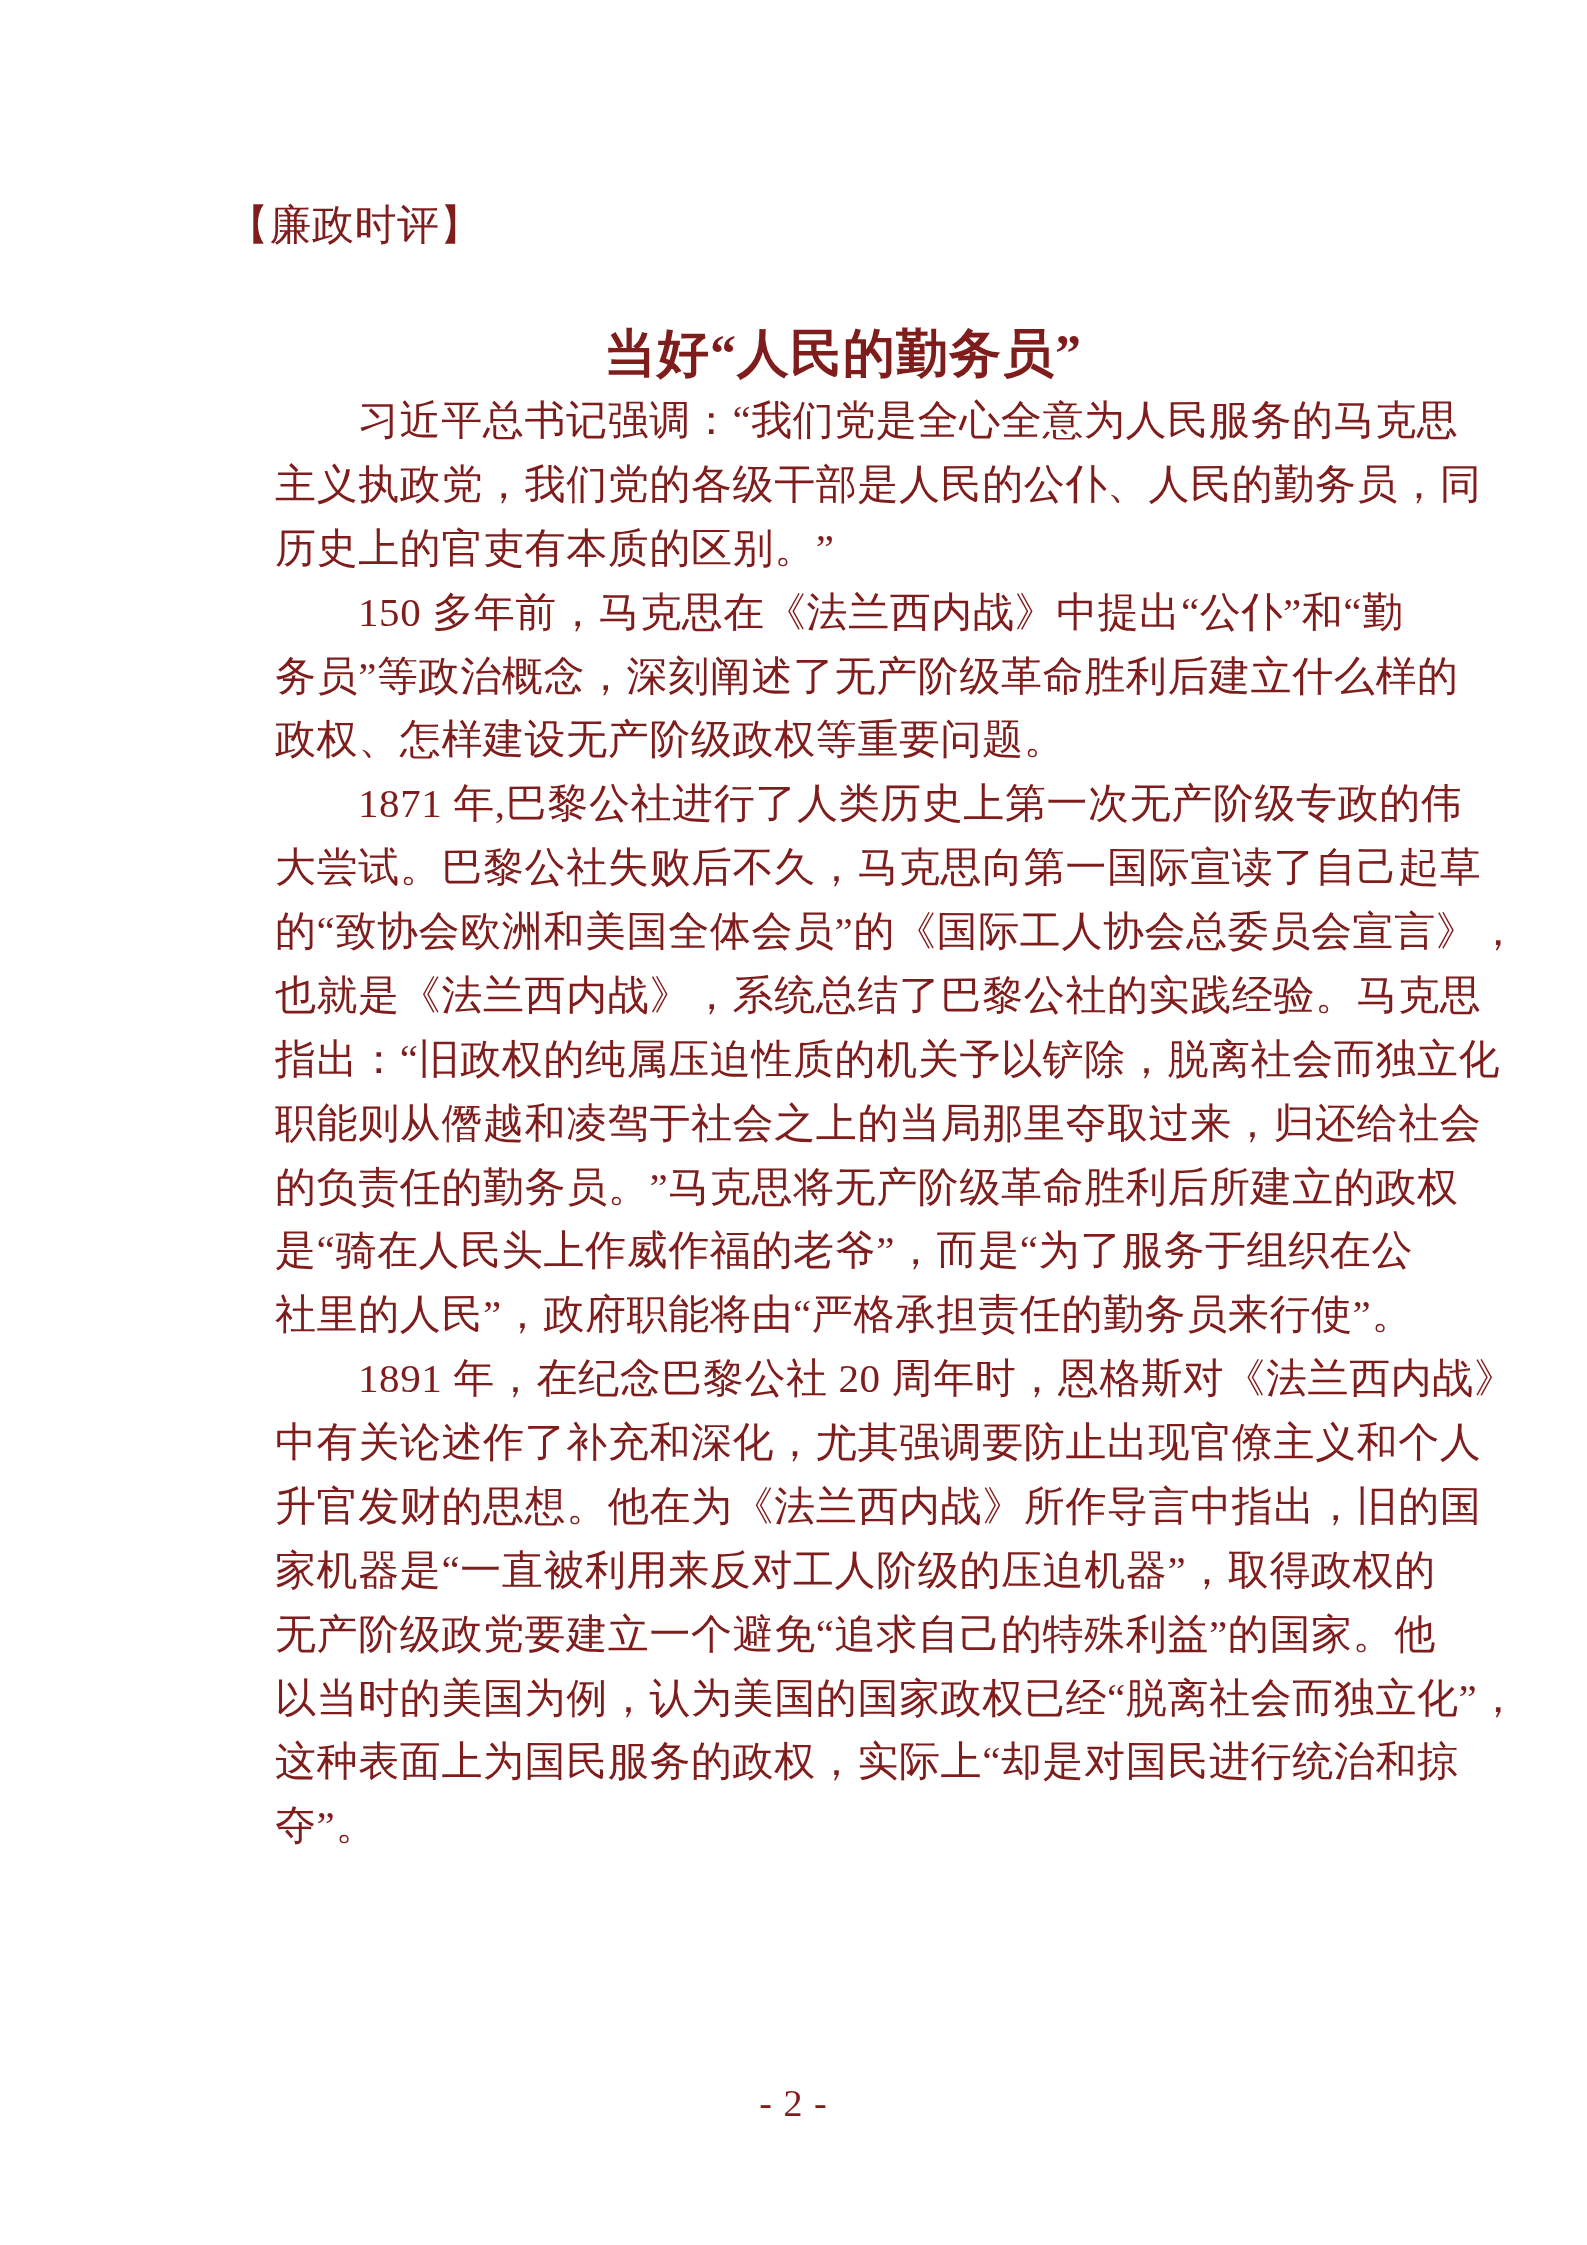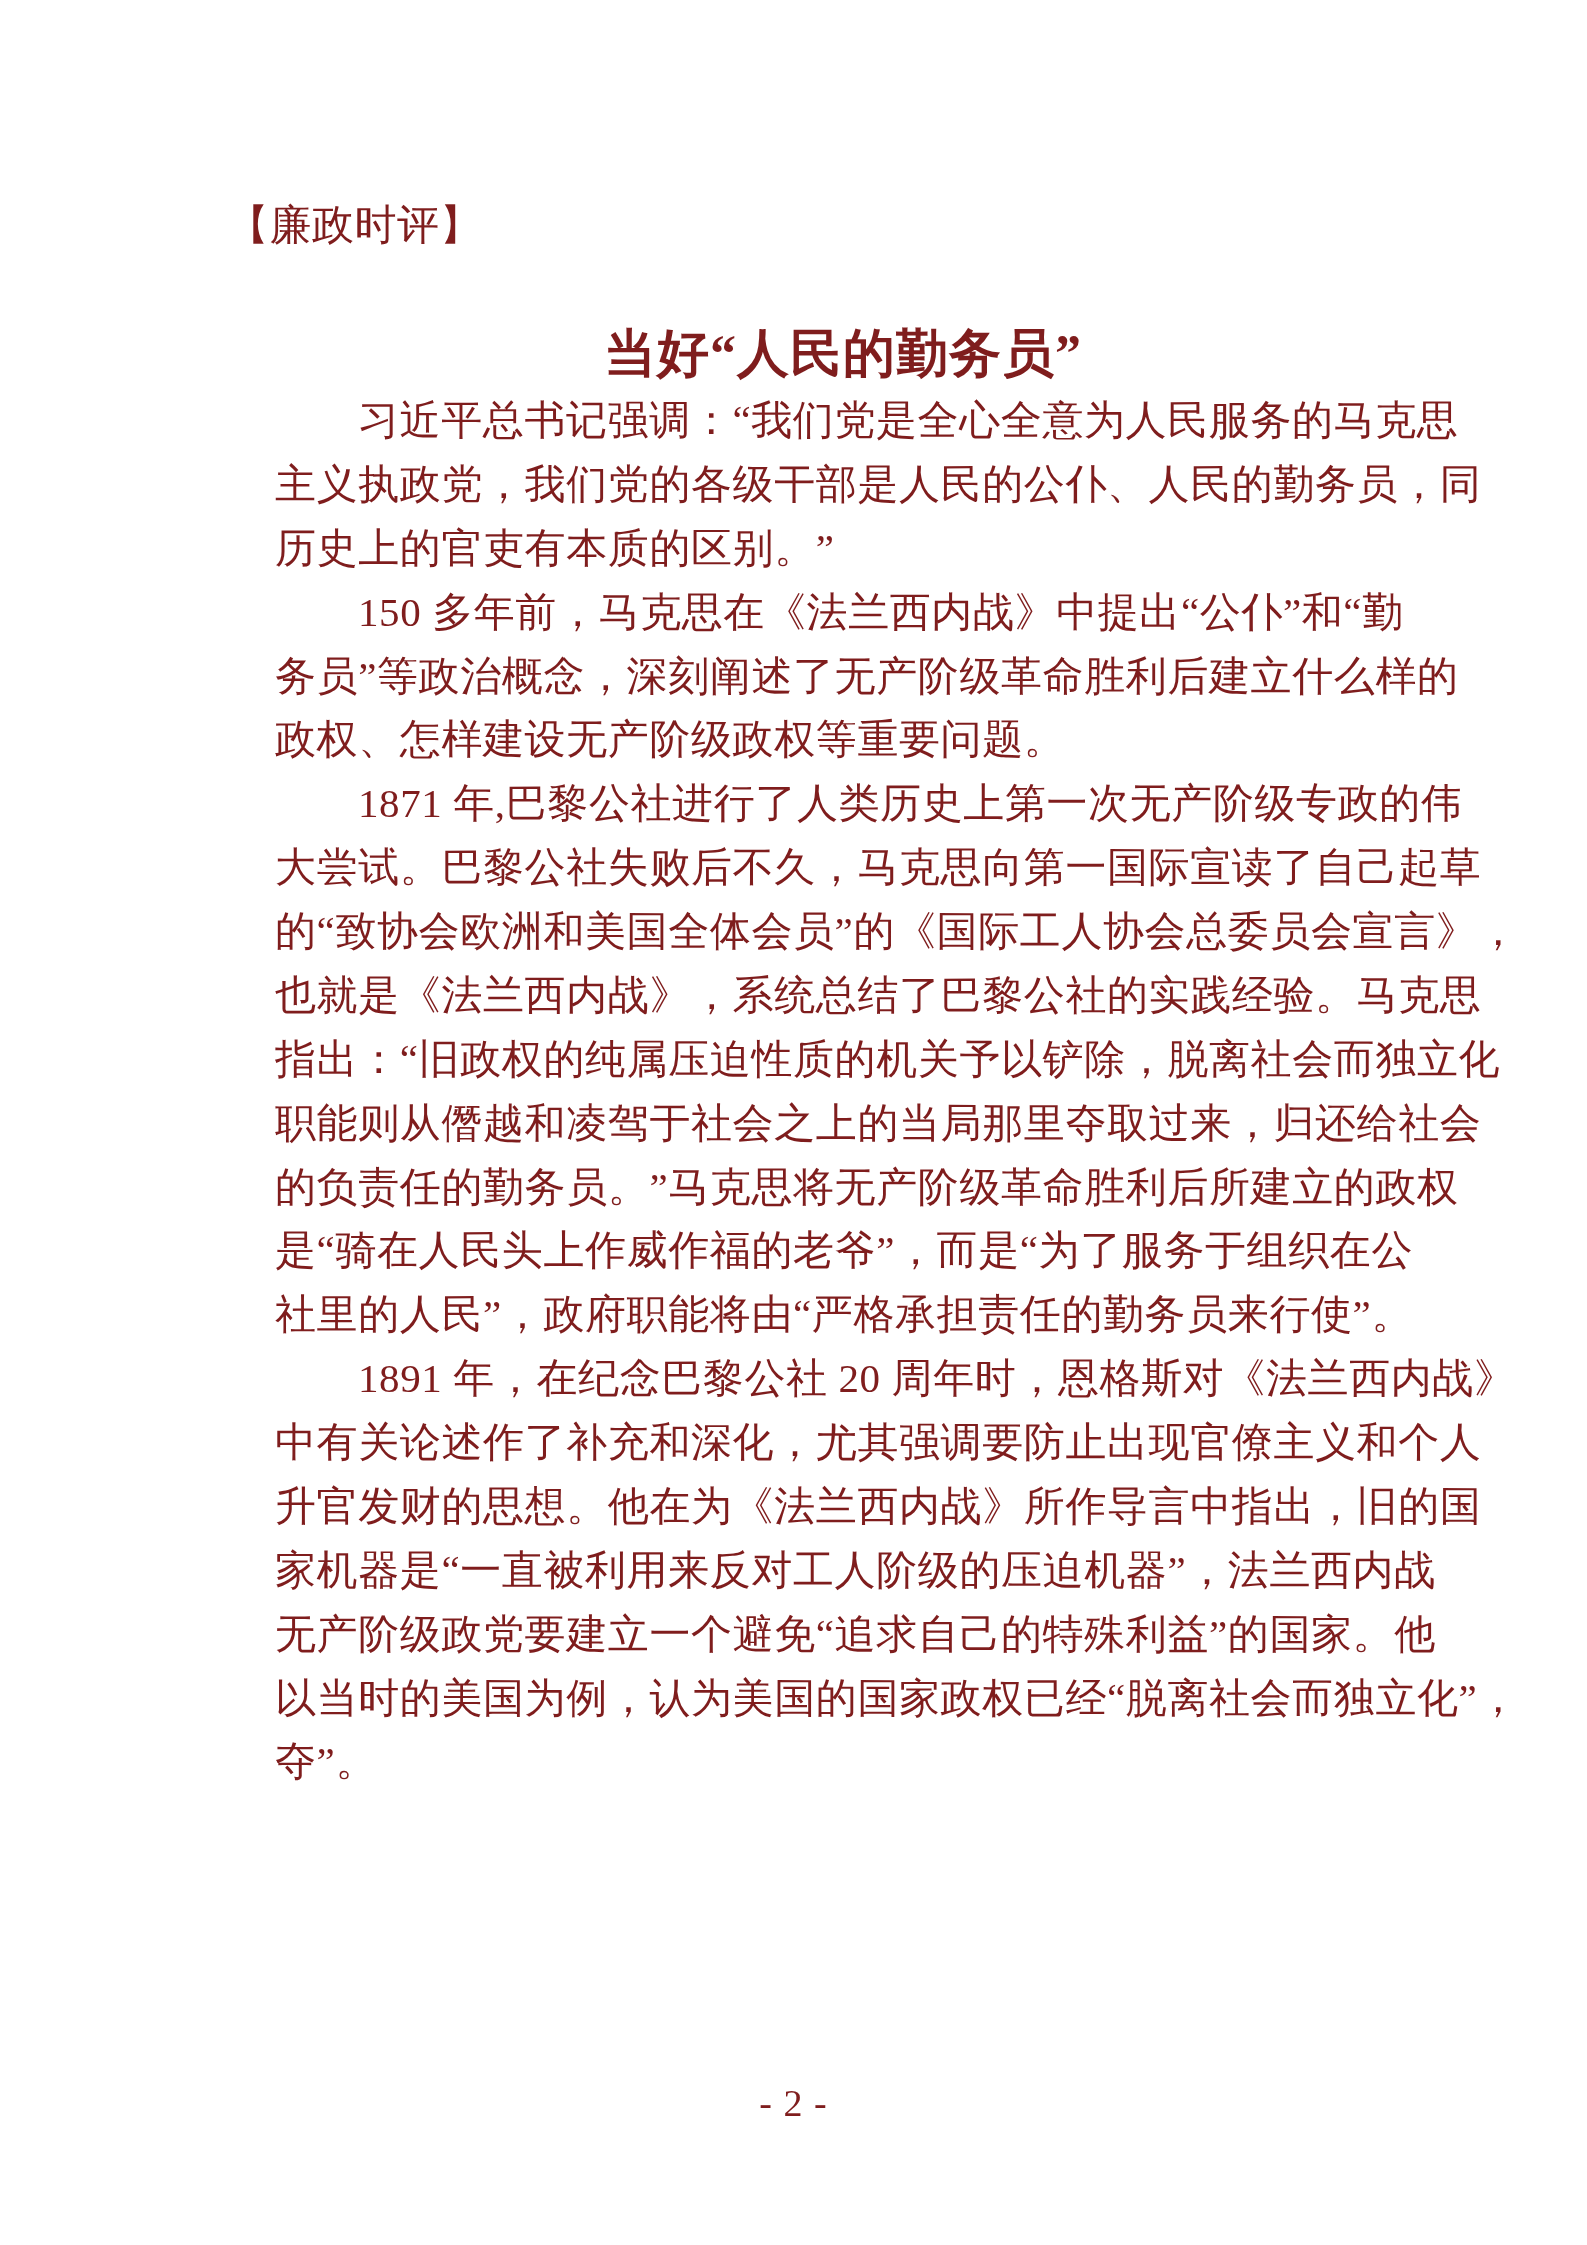--- a/index.html
+++ b/index.html
@@ -86,20 +86,21 @@
       <div class="line">的“致协会欧洲和美国全体会员”的《国际工人协会总委员会宣言》，</div>
       <div class="line">也就是《法兰西内战》，系统总结了巴黎公社的实践经验。马克思</div>
       <div class="line">指出：“旧政权的纯属压迫性质的机关予以铲除，脱离社会而独立化</div>
       <div class="line">职能则从僭越和凌驾于社会之上的当局那里夺取过来，归还给社会</div>
       <div class="line">的负责任的勤务员。”马克思将无产阶级革命胜利后所建立的政权</div>
       <div class="line">是“骑在人民头上作威作福的老爷”，而是“为了服务于组织在公</div>
       <div class="line">社里的人民”，政府职能将由“严格承担责任的勤务员来行使”。</div>
       <div class="line para-start">1891 年，在纪念巴黎公社 20 周年时，恩格斯对《法兰西内战》</div>
       <div class="line">中有关论述作了补充和深化，尤其强调要防止出现官僚主义和个人</div>
       <div class="line">升官发财的思想。他在为《法兰西内战》所作导言中指出，旧的国</div>
-      <div class="line">家机器是“一直被利用来反对工人阶级的压迫机器”，法兰西内战</div>
+      <div class="line">家机器是“一直被利用来反对工人阶级的压迫机器”，取得政权的</div>
       <div class="line">无产阶级政党要建立一个避免“追求自己的特殊利益”的国家。他</div>
       <div class="line">以当时的美国为例，认为美国的国家政权已经“脱离社会而独立化”，</div>
+      <div class="line">这种表面上为国民服务的政权，实际上“却是对国民进行统治和掠</div>
       <div class="line">夺”。</div>
     </div>
 
   <div class="footer">- 2 -</div>
 </div>
 
 </body></html>

